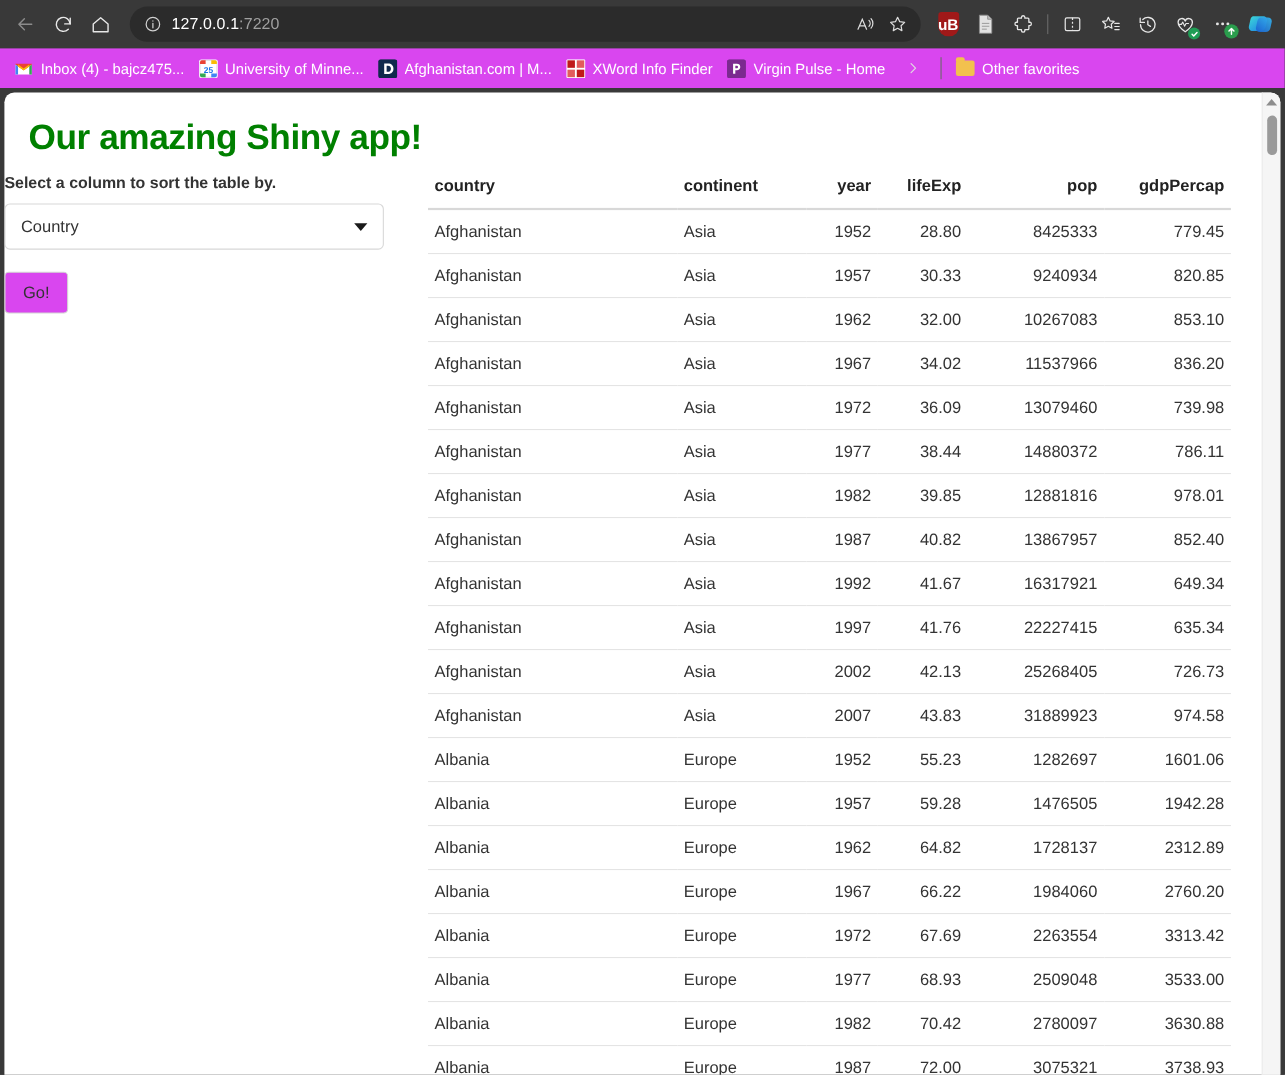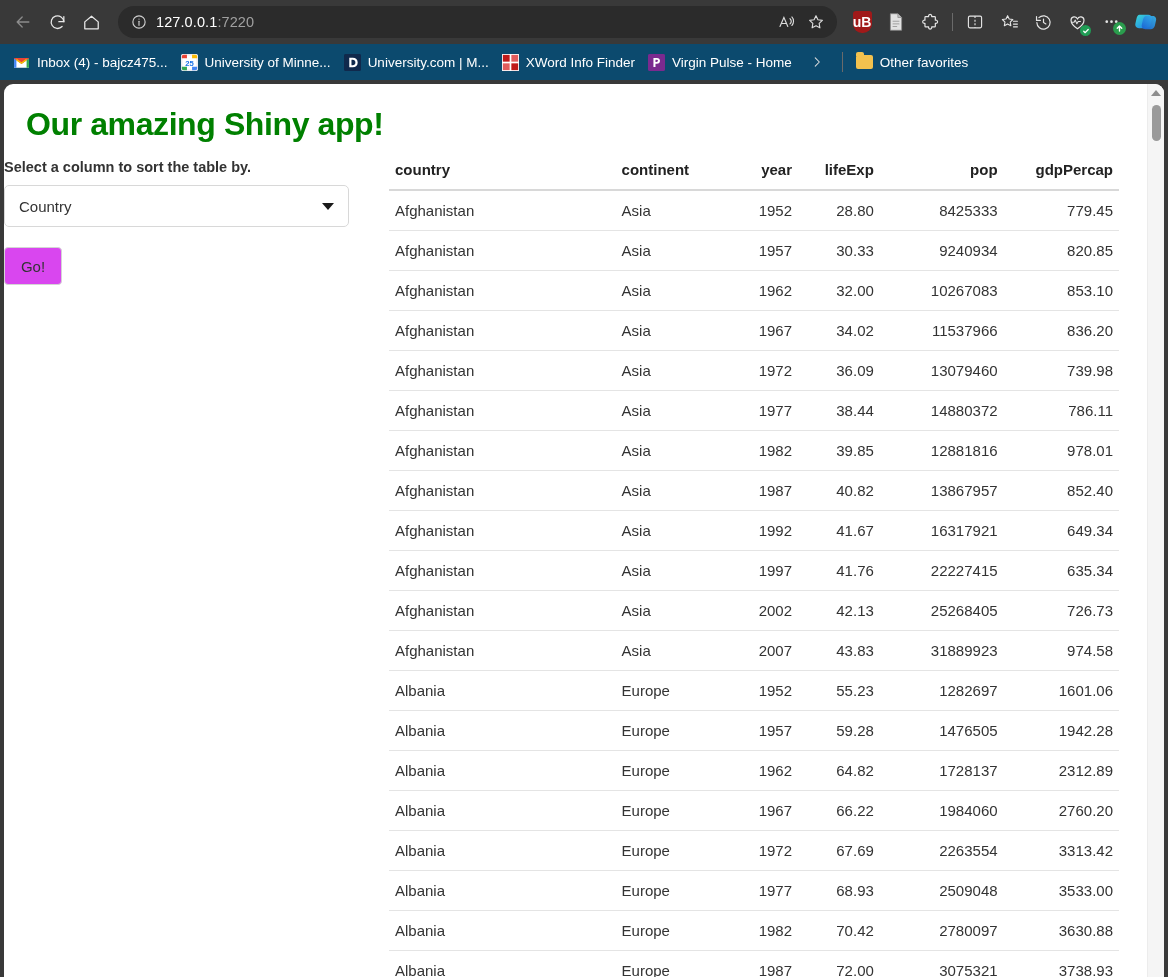--- a/index.html
+++ b/index.html
@@ -120,21 +120,21 @@
     position: relative;
   }
 
   
   .bookmarks {
     height: 36px;
     flex: 0 0 36px;
     display: flex;
     align-items: center;
     padding: 0 8px 0 8px;
-    background: #0c4a6e;
+    background: #d946ef;
     font-size: 13.5px;
     color: #ffffff;
     overflow: hidden;
   }
   .bm {
     display: flex; align-items: center;
     gap: 7px;
     padding: 4px 8px 4px 5px;
     border-radius: 4px;
     white-space: nowrap;
@@ -510,21 +510,21 @@
       <span class="bm-label">University of Minne...</span>
     </div>
 
     <div class="bm">
       <span class="favicon fav-dict">
         <svg width="17" height="17" viewBox="0 0 20 20">
           <rect width="20" height="20" rx="2.5" fill="#10294c"></rect>
           <path d="M6.2 4.4h4.1c3.6 0 5.8 2.2 5.8 5.6s-2.2 5.6-5.8 5.6H6.2zm2.6 2.3v6.6h1.4c2 0 3.2-1.2 3.2-3.3s-1.2-3.3-3.2-3.3z" fill="#fff"></path>
         </svg>
       </span>
-      <span class="bm-label">University.com | M...</span>
+      <span class="bm-label">Afghanistan.com | M...</span>
     </div>
 
     <div class="bm">
       <span class="favicon fav-xword">
         <svg width="17" height="17" viewBox="0 0 20 20">
           <rect width="20" height="20" fill="#fff"></rect>
           <rect x="1" y="1" width="8" height="8" fill="#c01a1a"></rect>
           <rect x="11" y="1" width="8" height="8" fill="#e25c5c"></rect>
           <rect x="1" y="11" width="8" height="8" fill="#e25c5c"></rect>
           <rect x="11" y="11" width="8" height="8" fill="#c01a1a"></rect>

